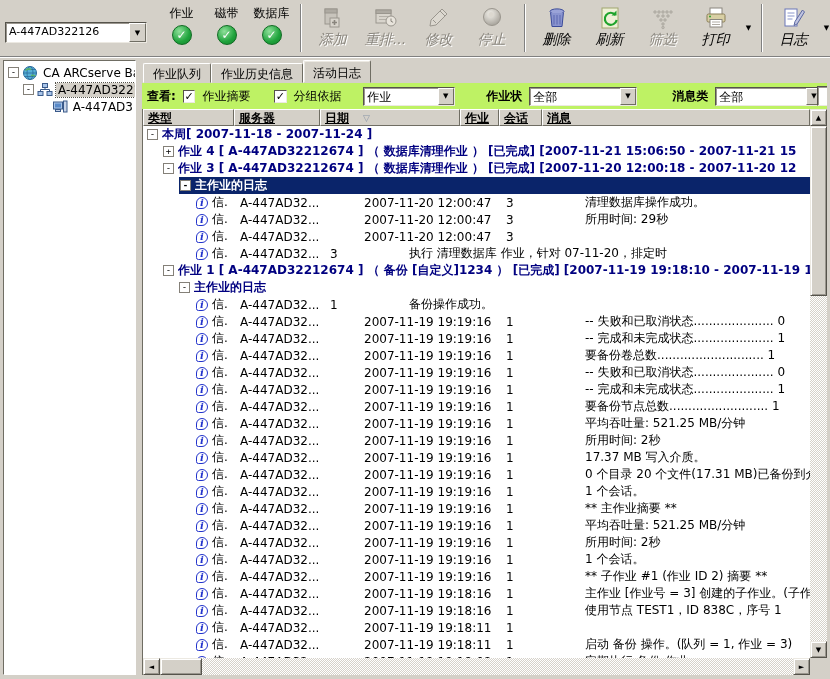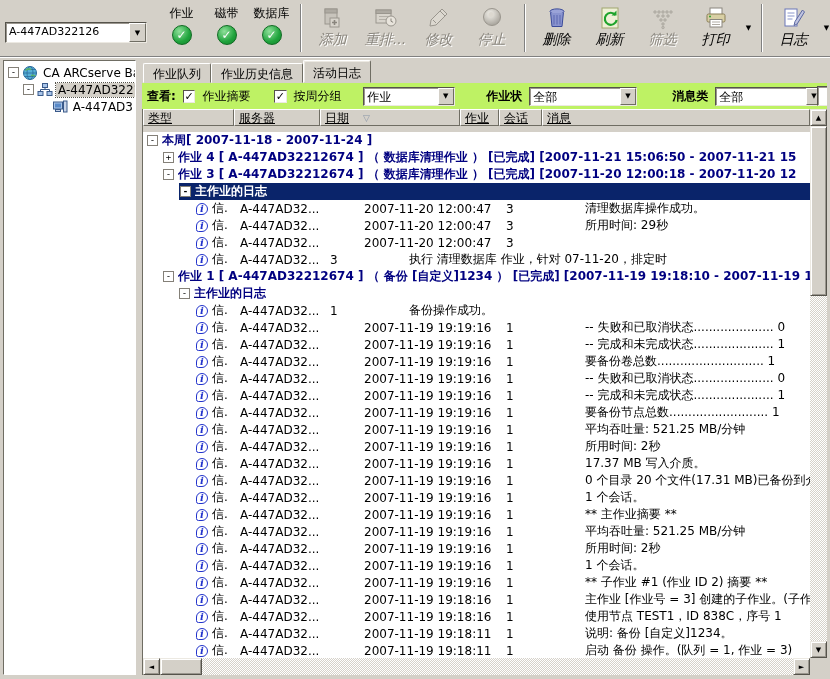--- a/index.html
+++ b/index.html
@@ -53,21 +53,21 @@
   .fcombo { height:19px; display:flex; background:#fff; }
   .fcombo .combo-text { font-size:12px; padding:1px 3px; }
   .fcombo .combo-btn { width:16px; }
   .w95 { width:95px; } .w110 { width:112px; }
   .filter-extra { position:absolute; right:-4px; top:3px; width:14px; height:20px; background:#fff; }
 
   
   .grid { flex:1; display:flex; flex-direction:column; min-height:0; border-left:1px solid #6f6d63; }
   .grid-top { flex:1; display:flex; min-height:0; }
   .grid-left { flex:1; display:flex; flex-direction:column; min-width:0; overflow:hidden; }
-  .grid-header { height:23px; display:flex; flex:0 0 auto; background:#d4d0c8; }
+  .grid-header { height:17px; display:flex; flex:0 0 auto; background:#d4d0c8;font-weight:bold; }
   .hcell { height:17px; padding:1px 0 0 4px; font-size:12px; white-space:nowrap; overflow:hidden; display:flex; align-items:center; gap:14px; }
   .hcell .hlabel { text-decoration:underline; }
   .sort-glyph { color:#8a96a8; font-size:9px; }
   .c0{width:91px;} .c1{width:86px;} .c2{width:140px;} .c3{width:39px;} .c4{width:43px;} .c5{flex:1;}
   .grid-body { flex:1; background:#fff; overflow:hidden; }
 
   .row { height:17px; display:flex; align-items:center; white-space:nowrap; font-size:12px; }
   .row.group .rtext, .row.job .rtext { color:#000080; font-weight:bold; }
   .exp { width:11px; height:11px; flex:0 0 auto; background:#fff; border:1px solid #848078; font-size:9px; line-height:9px; text-align:center; color:#000; font-family:"DejaVu Sans Mono", monospace; }
   .sp { flex:0 0 auto; height:100%; }
@@ -264,21 +264,21 @@
           <div class="tab">作业历史信息</div>
           <div class="tab active">活动日志</div>
         </div>
 
       <div class="filterbar">
         <span class="flabel">查看:</span>
         <span class="fcheck">✓</span>
         <span class="fchecklabel">作业摘要</span>
         <span style="width:10px"></span>
         <span class="fcheck">✓</span>
-        <span class="fchecklabel">按周分组</span>
+        <span class="fchecklabel">分组依据</span>
         <span style="width:8px"></span>
         <div class="fcombo field w95">
           <span class="combo-text">作业</span>
           <span class="combo-btn raised">▼</span>
         </div>
         <span style="width:18px"></span>
         <span class="flabel">作业状</span>
         <div class="fcombo field w110">
           <span class="combo-text">全部</span>
           <span class="combo-btn raised">▼</span>
@@ -603,21 +603,20 @@
                 </div>
                 <div class="row log">
                   <div class="cell c-type">
                     <span class="info-icon">i</span>
                     <span>信.</span>
                   </div>
                   <div class="cell c-server">A-447AD32...</div>
                   <div class="cell c-date">2007-11-19 19:18:11</div>
                   <div class="cell c-job">1</div>
                   <div class="cell c-session"></div>
-                  <div class="cell c-msg">说明: 备份 [自定义]1234。</div>
                 </div>
                 <div class="row log">
                   <div class="cell c-type">
                     <span class="info-icon">i</span>
                     <span>信.</span>
                   </div>
                   <div class="cell c-server">A-447AD32...</div>
                   <div class="cell c-date">2007-11-19 19:18:11</div>
                   <div class="cell c-job">1</div>
                   <div class="cell c-session"></div>

